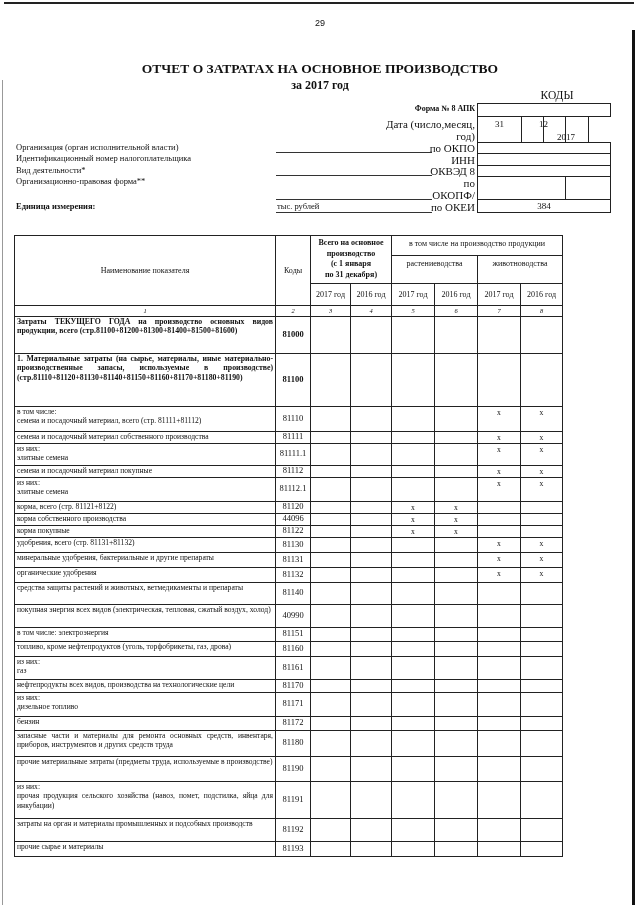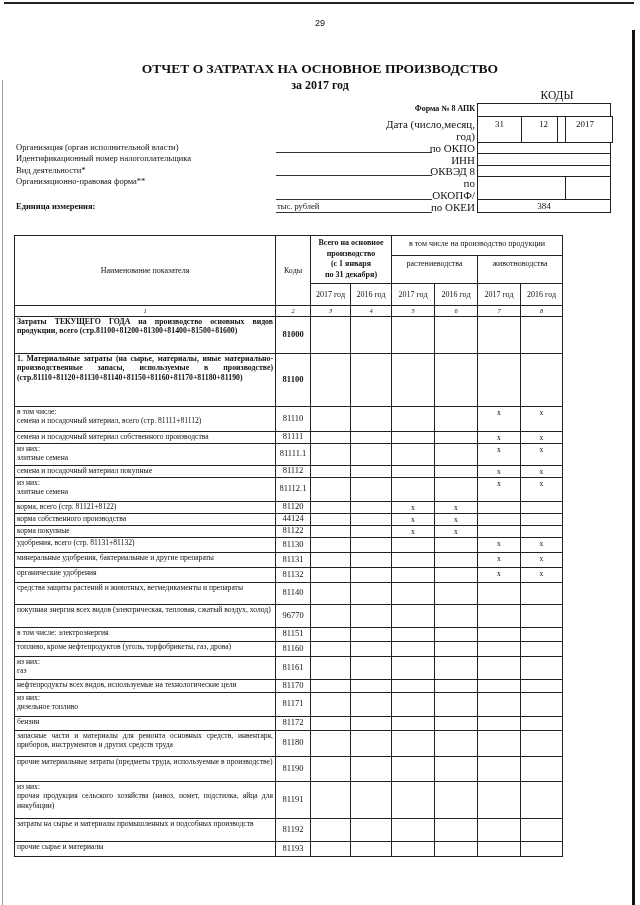--- a/index.html
+++ b/index.html
@@ -45,21 +45,21 @@
 <div class="abs flabel" style="top:142px;">по ОКПО</div>
 <div class="abs flabel" style="top:154px;">ИНН</div>
 <div class="abs flabel" style="top:165px;">ОКВЭД 8</div>
 <div class="abs flabel" style="top:177px;">по</div>
 <div class="abs flabel" style="top:189px;">ОКОПФ/</div>
 <div class="abs flabel" style="top:201px;">по ОКЕИ</div>
 
 <div class="abs cbox" style="left:477px;top:103px;width:134px;height:14px;"></div>
 <div class="abs cbox" style="left:477px;top:116px;width:45px;height:27px;padding-top:2px;">31</div>
 <div class="abs cbox" style="left:521px;top:116px;width:45px;height:27px;padding-top:2px;">12</div>
-<div class="abs cbox" style="left:557px;top:116px;width:56px;height:27px;padding-top:2px;">2017</div>
+<div class="abs cbox" style="left:543px;top:116px;width:46px;height:27px;padding-top:15px;">2017</div>
 <div class="abs cbox" style="left:477px;top:142px;width:134px;height:12px;"></div>
 <div class="abs cbox" style="left:477px;top:153px;width:134px;height:13px;"></div>
 <div class="abs cbox" style="left:477px;top:165px;width:134px;height:12px;"></div>
 <div class="abs cbox" style="left:477px;top:176px;width:89px;height:24px;"></div>
 <div class="abs cbox" style="left:565px;top:176px;width:46px;height:24px;"></div>
 <div class="abs cbox" style="left:477px;top:199px;width:134px;height:14px;line-height:12px;">384</div>
 
 <div class="abs llabel" style="top:142px;">Организация (орган исполнительной власти)</div>
 <div class="abs llabel" style="top:153px;">Идентификационный номер налогоплательщика</div>
 <div class="abs llabel" style="top:165px;">Вид деятельности*</div>
@@ -215,21 +215,21 @@
         <td class="c x top" style="padding-top: 1px;"></td>
         <td class="c x top" style="padding-top: 1px;">x</td>
         <td class="c x top" style="padding-top: 1px;">x</td>
         <td class="c x top" style="padding-top: 1px;"></td>
         <td class="c x top" style="padding-top: 1px;"></td>
       </tr>
       <tr style="height: 12px;">
         <td class="just top">
           <div>корма собственного производства</div>
         </td>
-        <td class="code">44124</td>
+        <td class="code">44096</td>
         <td class="c x top" style="padding-top: 1px;"></td>
         <td class="c x top" style="padding-top: 1px;"></td>
         <td class="c x top" style="padding-top: 1px;">x</td>
         <td class="c x top" style="padding-top: 1px;">x</td>
         <td class="c x top" style="padding-top: 1px;"></td>
         <td class="c x top" style="padding-top: 1px;"></td>
       </tr>
       <tr style="height: 12px;">
         <td class="just top">
           <div>корма покупные</div>
@@ -287,21 +287,21 @@
         <td class="c x top" style="padding-top: 1px;"></td>
         <td class="c x top" style="padding-top: 1px;"></td>
         <td class="c x top" style="padding-top: 1px;"></td>
         <td class="c x top" style="padding-top: 1px;"></td>
         <td class="c x top" style="padding-top: 1px;"></td>
       </tr>
       <tr style="height: 23px;">
         <td class="just top">
           <div>покупная энергия всех видов (электрическая, тепловая, сжатый воздух, холод)</div>
         </td>
-        <td class="code">96770</td>
+        <td class="code">40990</td>
         <td class="c x top" style="padding-top: 1px;"></td>
         <td class="c x top" style="padding-top: 1px;"></td>
         <td class="c x top" style="padding-top: 1px;"></td>
         <td class="c x top" style="padding-top: 1px;"></td>
         <td class="c x top" style="padding-top: 1px;"></td>
         <td class="c x top" style="padding-top: 1px;"></td>
       </tr>
       <tr style="height: 14px;">
         <td class="just top">
           <div>в том числе: электроэнергия</div>
@@ -334,21 +334,21 @@
         <td class="code">81161</td>
         <td class="c x top" style="padding-top: 1px;"></td>
         <td class="c x top" style="padding-top: 1px;"></td>
         <td class="c x top" style="padding-top: 1px;"></td>
         <td class="c x top" style="padding-top: 1px;"></td>
         <td class="c x top" style="padding-top: 1px;"></td>
         <td class="c x top" style="padding-top: 1px;"></td>
       </tr>
       <tr style="height: 13px;">
         <td class="just top">
-          <div>нефтепродукты всех видов, используемые на технологические цели</div>
+          <div>нефтепродукты всех видов, производства на технологические цели</div>
         </td>
         <td class="code">81170</td>
         <td class="c x top" style="padding-top: 1px;"></td>
         <td class="c x top" style="padding-top: 1px;"></td>
         <td class="c x top" style="padding-top: 1px;"></td>
         <td class="c x top" style="padding-top: 1px;"></td>
         <td class="c x top" style="padding-top: 1px;"></td>
         <td class="c x top" style="padding-top: 1px;"></td>
       </tr>
       <tr style="height: 24px;">
@@ -408,21 +408,21 @@
         <td class="code">81191</td>
         <td class="c x top" style="padding-top: 1px;"></td>
         <td class="c x top" style="padding-top: 1px;"></td>
         <td class="c x top" style="padding-top: 1px;"></td>
         <td class="c x top" style="padding-top: 1px;"></td>
         <td class="c x top" style="padding-top: 1px;"></td>
         <td class="c x top" style="padding-top: 1px;"></td>
       </tr>
       <tr style="height: 23px;">
         <td class="just top">
-          <div>затраты на сырье и материалы промышленных и подсобных производств</div>
+          <div>затраты на орган и материалы промышленных и подсобных производств</div>
         </td>
         <td class="code">81192</td>
         <td class="c x top" style="padding-top: 1px;"></td>
         <td class="c x top" style="padding-top: 1px;"></td>
         <td class="c x top" style="padding-top: 1px;"></td>
         <td class="c x top" style="padding-top: 1px;"></td>
         <td class="c x top" style="padding-top: 1px;"></td>
         <td class="c x top" style="padding-top: 1px;"></td>
       </tr>
       <tr style="height: 15px;">

